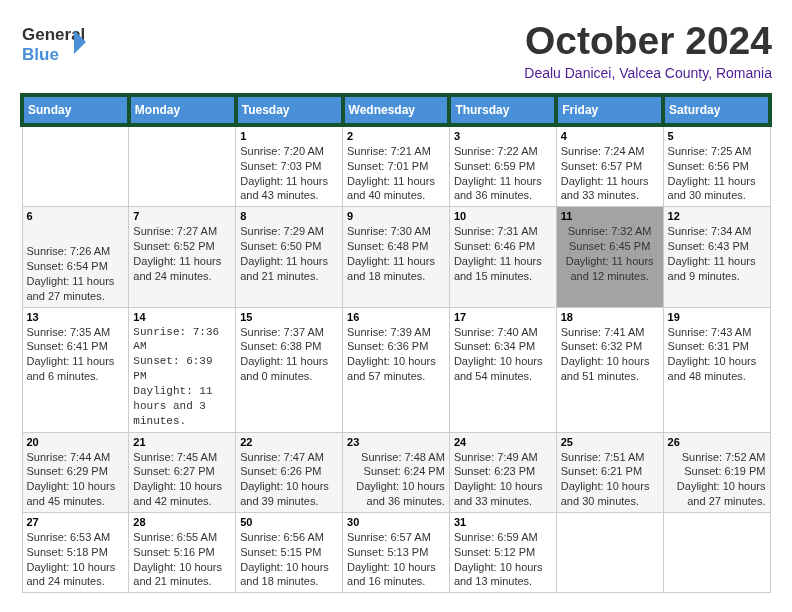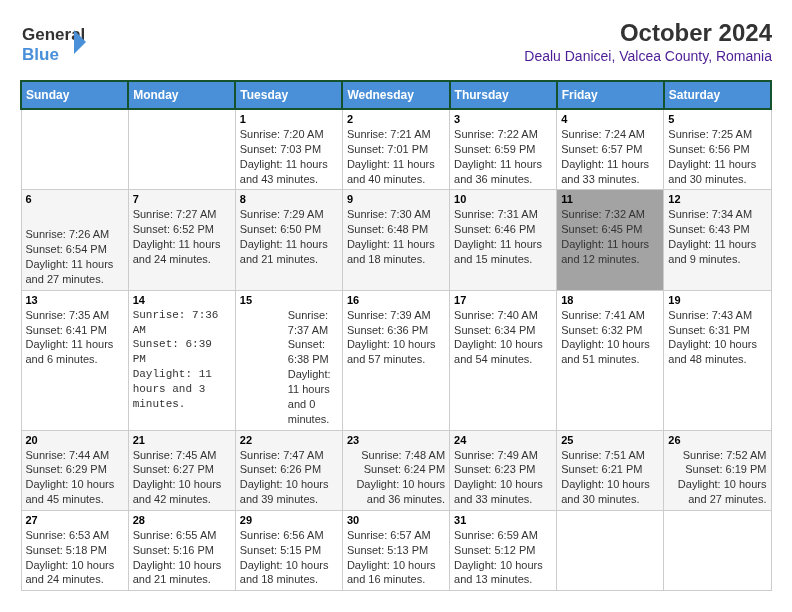--- a/index.html
+++ b/index.html
@@ -18,21 +18,21 @@
     }
     .logo {
       display: flex;
       align-items: center;
       gap: 4px;
     }
     .title-block {
       text-align: right;
     }
     .month-title {
-      font-size: 24px;
+      font-size: 39px;
       font-weight: bold;
       color: #333;
       line-height: 1.1;
     }
     .location {
       font-size: 14px;
       color: #4c1d95;
       margin-top: 2px;
     }
     table {
@@ -40,21 +40,21 @@
       border-collapse: collapse;
       font-size: 10px;
     }
     .day-header {
       background-color: #4a90d9;
       color: #fff;
       font-weight: bold;
       font-size: 12px;
       padding: 6px 4px;
       text-align: left;
-      border: 2px solid #14532d;
+      border: 4px solid #14532d;
     }
     td {
       border: 1px solid #ccc;
       vertical-align: top;
       padding: 3px 4px;
       width: calc(100% / 7);
       min-height: 80px;
       background: #fff;
     }
     .day-num {
@@ -168,21 +168,21 @@
 Daylight: 11 hours and 18 minutes.</div>
         </td>
         <td style="background: rgb(245, 245, 245);">
           <span class="day-num">10</span>
           <div class="day-info" style="white-space: pre-line;">Sunrise: 7:31 AM
 Sunset: 6:46 PM
 Daylight: 11 hours and 15 minutes.</div>
         </td>
         <td style="background: #a3a3a3;">
           <span class="day-num">11</span>
-          <div class="day-info" style="white-space: pre-line;">Sunrise: 7:32 AM
+          <div class="day-info" style="white-space: pre-line; text-align: center;">Sunrise: 7:32 AM
 Sunset: 6:45 PM
 Daylight: 11 hours and 12 minutes.</div>
         </td>
         <td style="background: rgb(245, 245, 245);">
           <span class="day-num">12</span>
           <div class="day-info" style="white-space: pre-line;">Sunrise: 7:34 AM
 Sunset: 6:43 PM
 Daylight: 11 hours and 9 minutes.</div>
         </td>
       </tr>
@@ -194,21 +194,21 @@
 Daylight: 11 hours and 6 minutes.</div>
         </td>
         <td>
           <span class="day-num">14</span>
           <div class="day-info" style="white-space: pre-line; font-family: Liberation Mono, monospace;">Sunrise: 7:36 AM
 Sunset: 6:39 PM
 Daylight: 11 hours and 3 minutes.</div>
         </td>
         <td>
           <span class="day-num">15</span>
-          <div class="day-info" style="white-space: pre-line; margin-left: 48px;">Sunrise: 7:37 AM
+          <div class="day-info" style="white-space: pre-line;">Sunrise: 7:37 AM
 Sunset: 6:38 PM
 Daylight: 11 hours and 0 minutes.</div>
         </td>
         <td>
           <span class="day-num">16</span>
           <div class="day-info" style="white-space: pre-line;">Sunrise: 7:39 AM
 Sunset: 6:36 PM
 Daylight: 10 hours and 57 minutes.</div>
         </td>
         <td>
@@ -281,21 +281,21 @@
 Sunset: 5:18 PM
 Daylight: 10 hours and 24 minutes.</div>
         </td>
         <td>
           <span class="day-num">28</span>
           <div class="day-info" style="white-space: pre-line;">Sunrise: 6:55 AM
 Sunset: 5:16 PM
 Daylight: 10 hours and 21 minutes.</div>
         </td>
         <td>
-          <span class="day-num">29</span>
+          <span class="day-num">50</span>
           <div class="day-info" style="white-space: pre-line;">Sunrise: 6:56 AM
 Sunset: 5:15 PM
 Daylight: 10 hours and 18 minutes.</div>
         </td>
         <td>
           <span class="day-num">30</span>
           <div class="day-info" style="white-space: pre-line;">Sunrise: 6:57 AM
 Sunset: 5:13 PM
 Daylight: 10 hours and 16 minutes.</div>
         </td>

